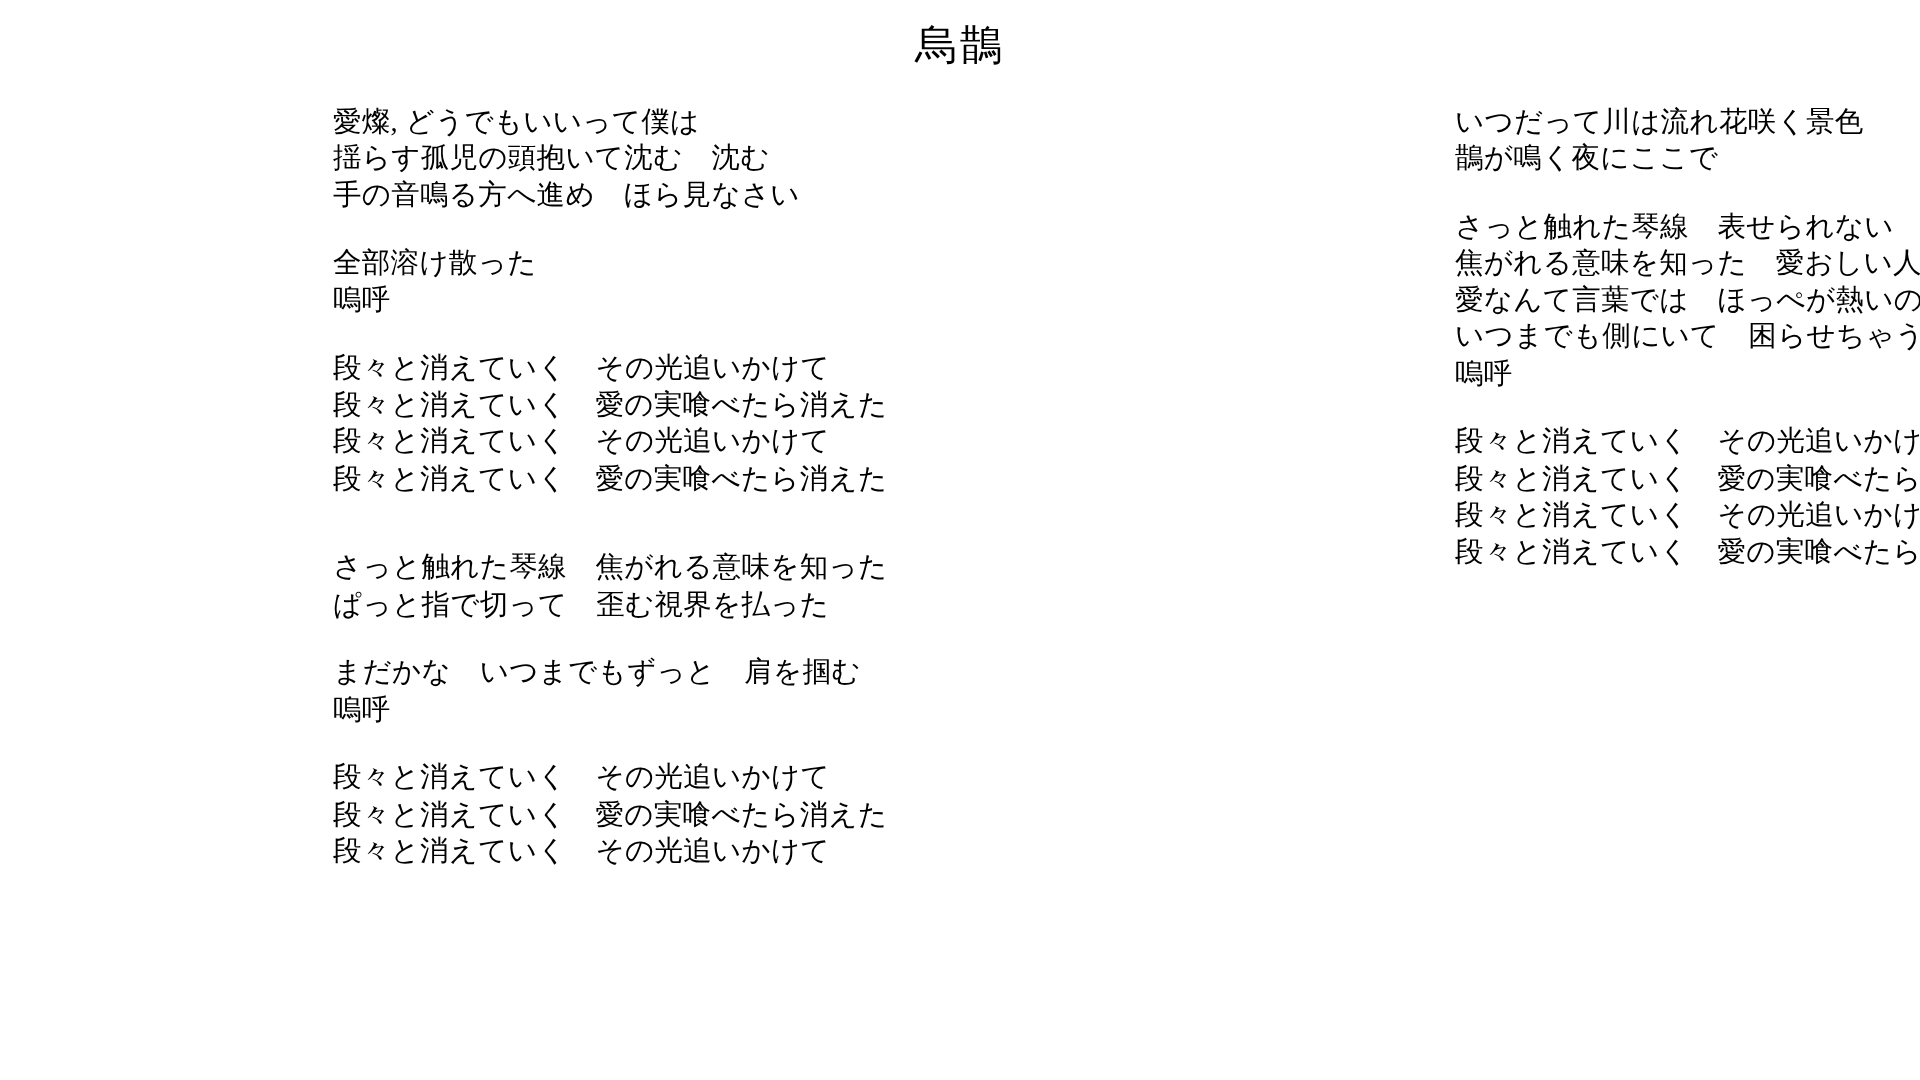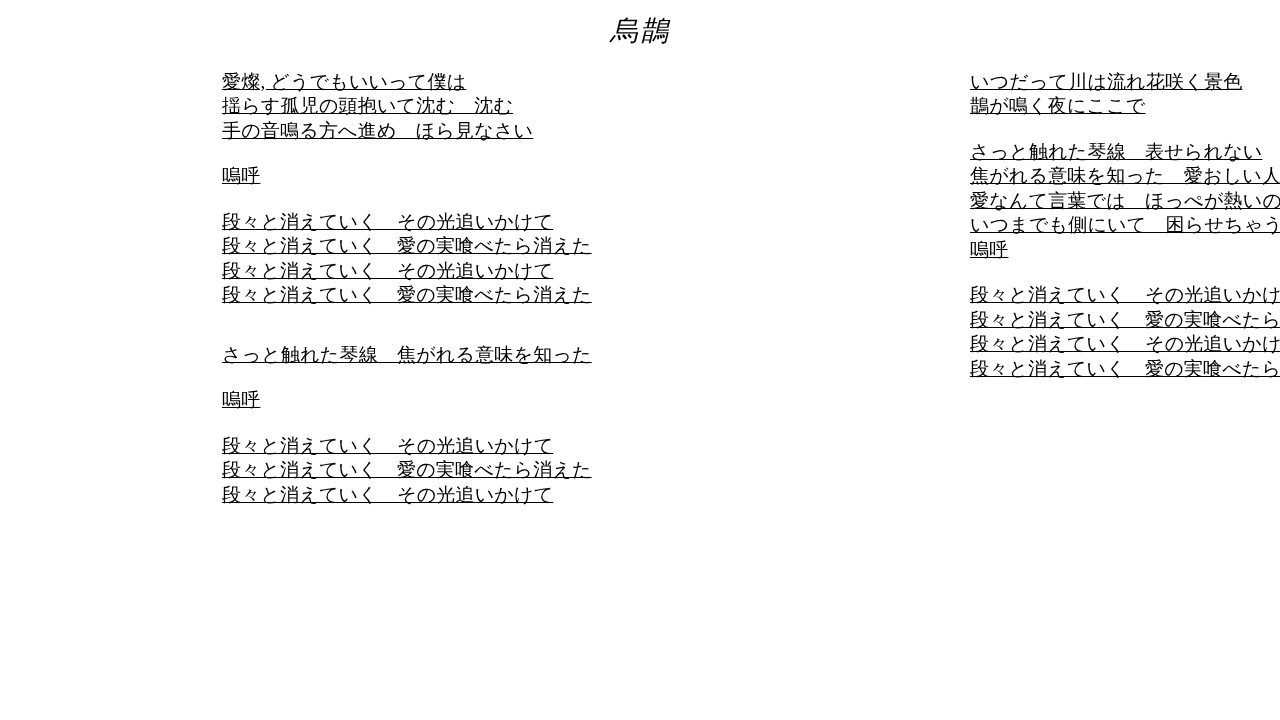--- a/index.html
+++ b/index.html
@@ -15,30 +15,28 @@
     overflow: hidden;
     position: relative;
   }
   .page-title {
     text-align: center;
     font-size: 28px;
     line-height: 1.2;
     margin: 14px 0 0 0;
     font-weight: normal;
     letter-spacing: 2px;
-    font-style: italic;
   }
   .columns {
     display: flex;
     align-items: flex-start;
     margin-top: 22px;
   }
   .column {
     box-sizing: border-box;
-    text-decoration: underline;
   }
   .column-left {
     width: 485px;
     padding-left: 222px;
   }
   .column-right {
     width: 520px;
     padding-left: 485px;
   }
   .stanza {
@@ -64,33 +62,36 @@
 
 <div class="columns">
 
   <div class="column column-left">
     <div class="stanza">
       <div class="line">愛燦, どうでもいいって僕は</div>
       <div class="line">揺らす孤児の頭抱いて沈む　沈む</div>
       <div class="line">手の音鳴る方へ進め　ほら見なさい</div>
     </div>
     <div class="stanza">
+      <div class="line">全部溶け散った</div>
       <div class="line">嗚呼</div>
     </div>
     <div class="stanza">
       <div class="line">段々と消えていく　その光追いかけて</div>
       <div class="line">段々と消えていく　愛の実喰べたら消えた</div>
       <div class="line">段々と消えていく　その光追いかけて</div>
       <div class="line">段々と消えていく　愛の実喰べたら消えた</div>
     </div>
     <div class="spacer-stanza"></div>
     <div class="stanza">
       <div class="line">さっと触れた琴線　焦がれる意味を知った</div>
+      <div class="line">ぱっと指で切って　歪む視界を払った</div>
     </div>
     <div class="stanza">
+      <div class="line">まだかな　いつまでもずっと　肩を掴む</div>
       <div class="line">嗚呼</div>
     </div>
     <div class="stanza">
       <div class="line">段々と消えていく　その光追いかけて</div>
       <div class="line">段々と消えていく　愛の実喰べたら消えた</div>
       <div class="line">段々と消えていく　その光追いかけて</div>
     </div>
   </div>
 
   <div class="column column-right">

